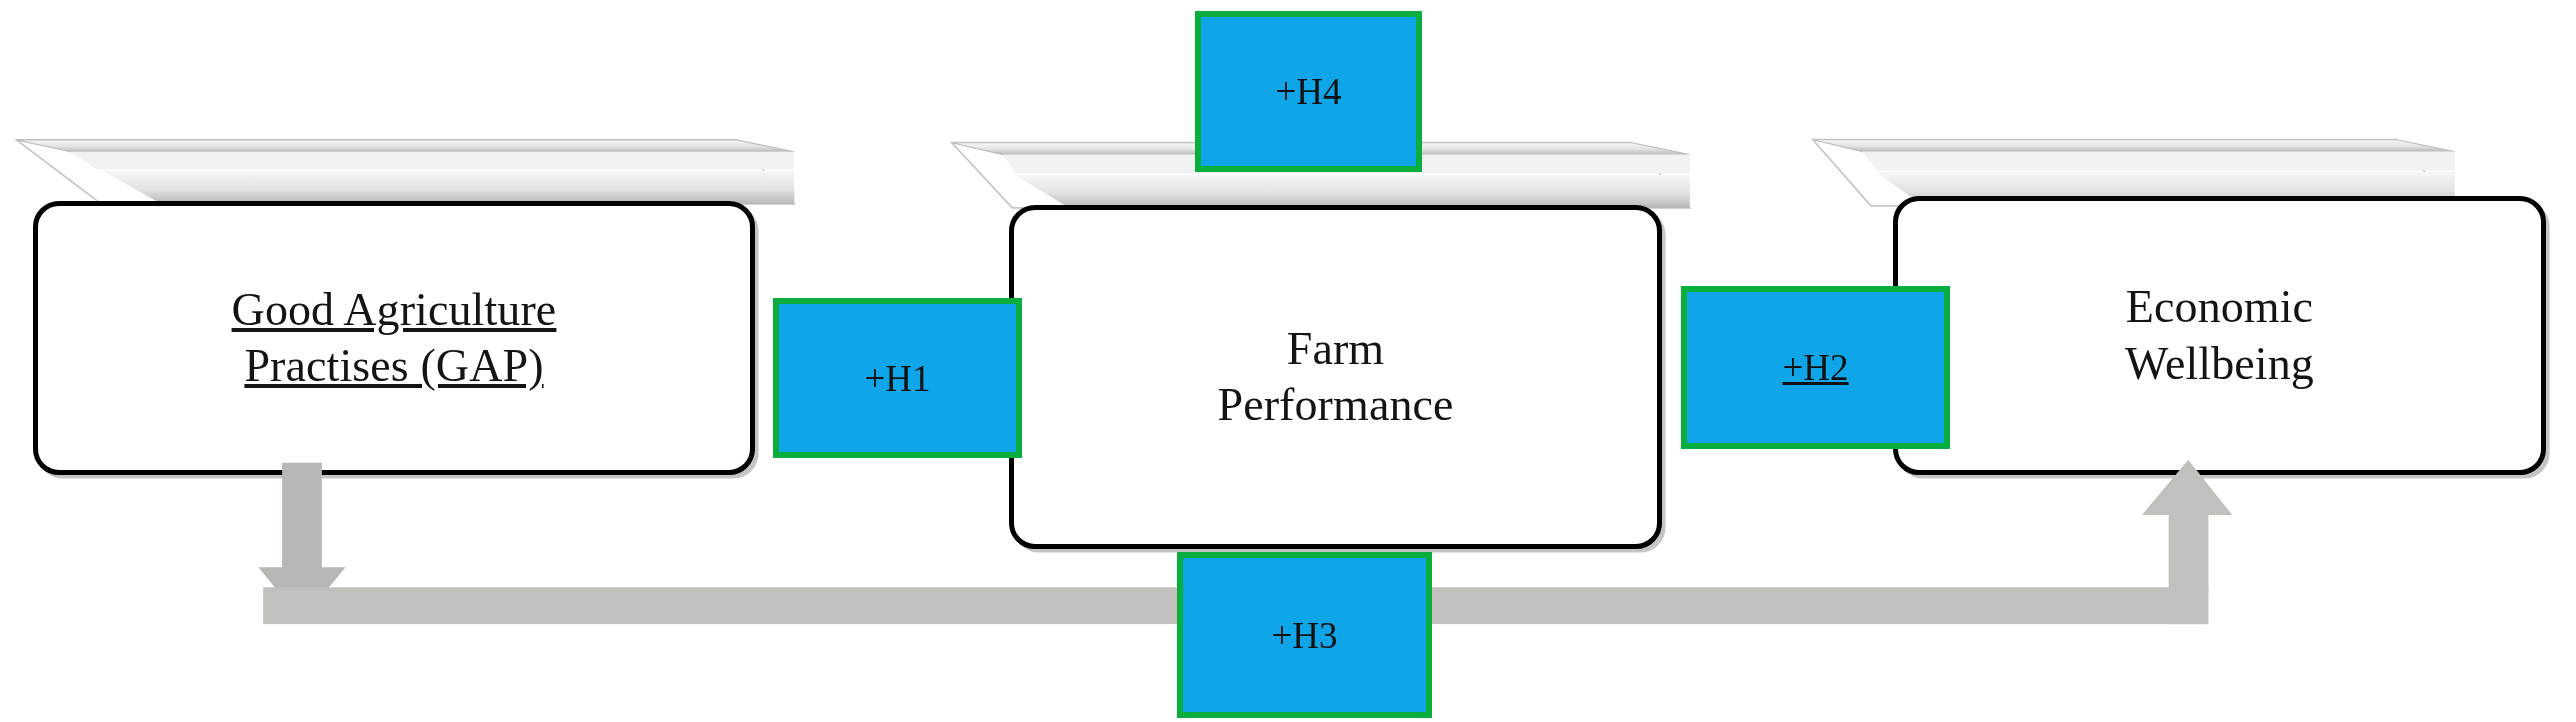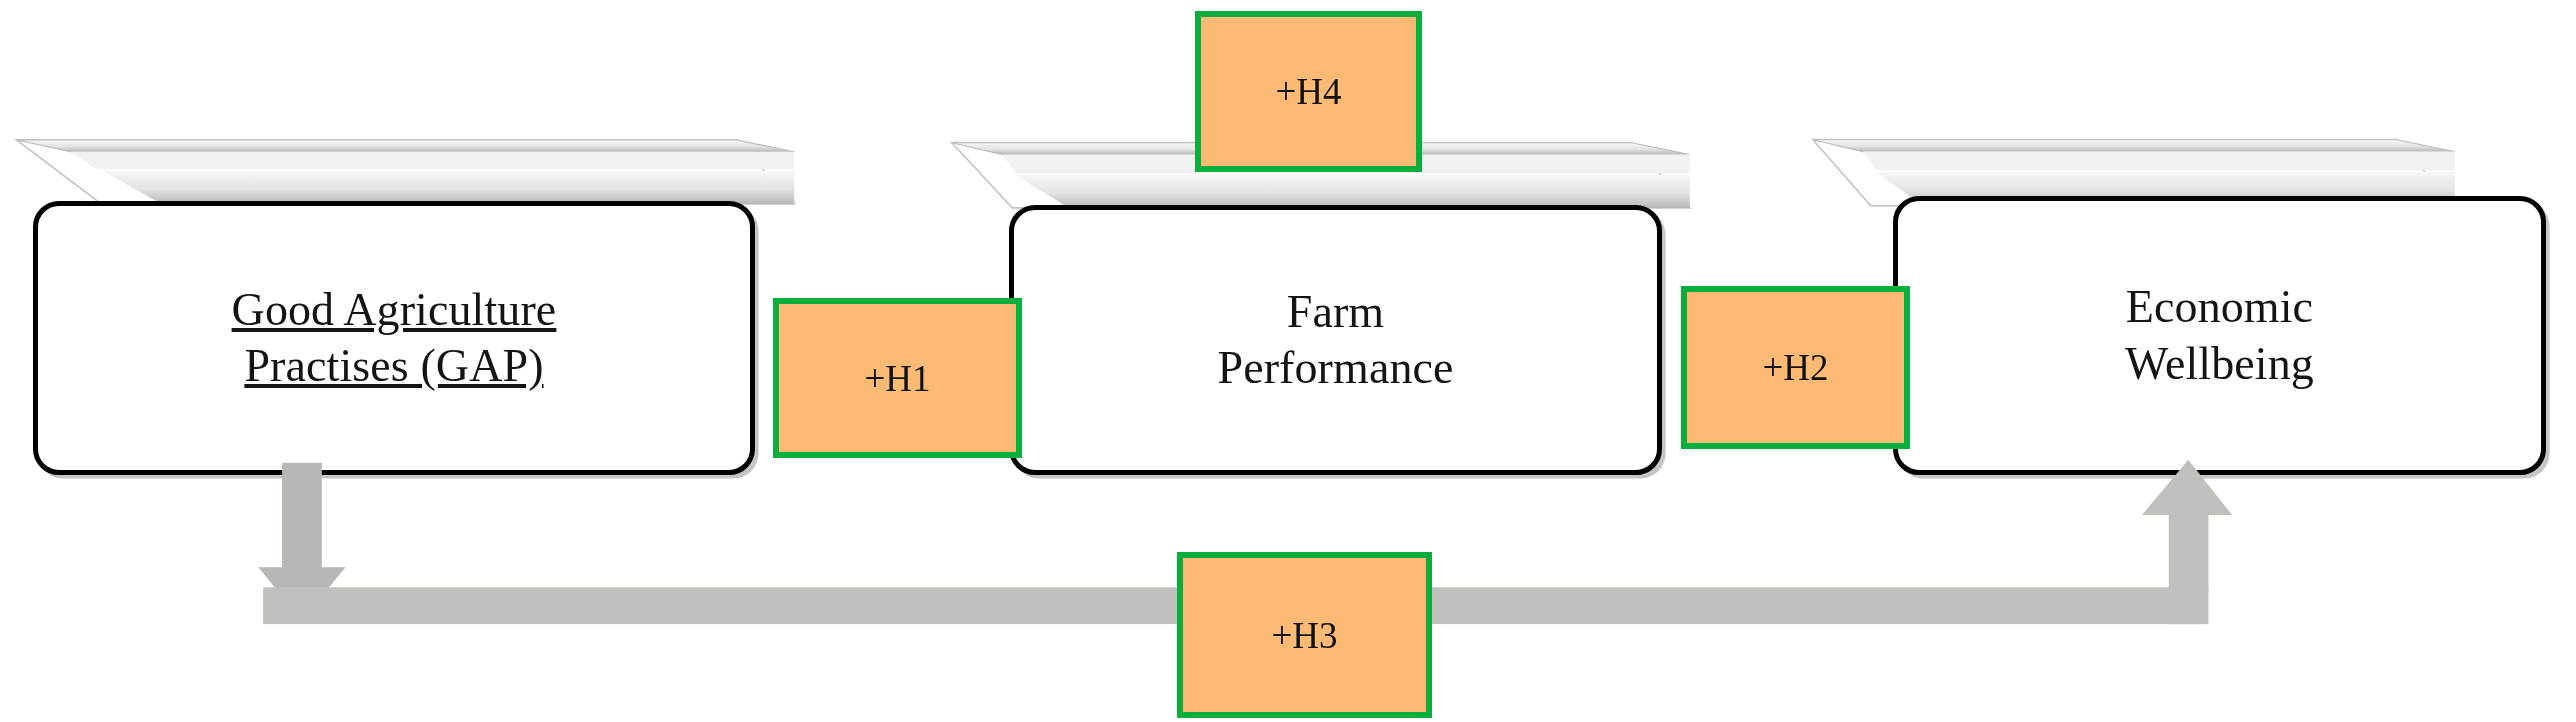--- a/index.html
+++ b/index.html
@@ -41,39 +41,39 @@
     line-height: 1.22;
     letter-spacing: 0.1px;
     box-shadow: 4.2px 4.2px 0 -0.6px rgba(150,150,150,0.55);
   }
   .node .node-label {
     display: block;
     white-space: pre-line;
     padding: 0 10.7px;
   }
   #node-gap        { left: 33px;   top: 201px; width: 722px; height: 274px; font-size: 46px; text-decoration: underline; }
-  #node-farm       { left: 1009px; top: 205px; width: 653px; height: 270px; font-size: 46px; }
+  #node-farm       { left: 1009px; top: 205px; width: 653px; height: 344px; font-size: 46px; }
   #node-economic   { left: 1893px; top: 196px; width: 653px; height: 279px; font-size: 46px; }
 
   
   .hyp {
     position: absolute;
     box-sizing: border-box;
-    background: #fdba74;
+    background: #0ea5e9;
     border: 6.5px solid #0aae3c;
     display: flex;
     align-items: center;
     justify-content: center;
     font-size: 37px;
     color: #111111;
     z-index: 40;
   }
   #hyp-h1 { left: 773px; top: 298px; width: 249px; height: 160px; }
   #hyp-h4 { left: 1195px; top: 10.7px;  width: 227px; height: 161px; }
-  #hyp-h2 { left: 1681px; top: 286px; width: 229px; height: 163px; }
+  #hyp-h2 { left: 1681px; top: 286px; width: 269px; height: 163px; text-decoration: underline; }
   #hyp-h3 { left: 1177px; top: 552px; width: 255px; height: 166px; }
 
   
   .path-layer { position: absolute; left: 0; top: 0; width: 2576px; height: 722px; z-index: 10; }
   .path-layer svg { display: block; }
 </style>
 </head>
 <body>
 
 <div id="stage">

